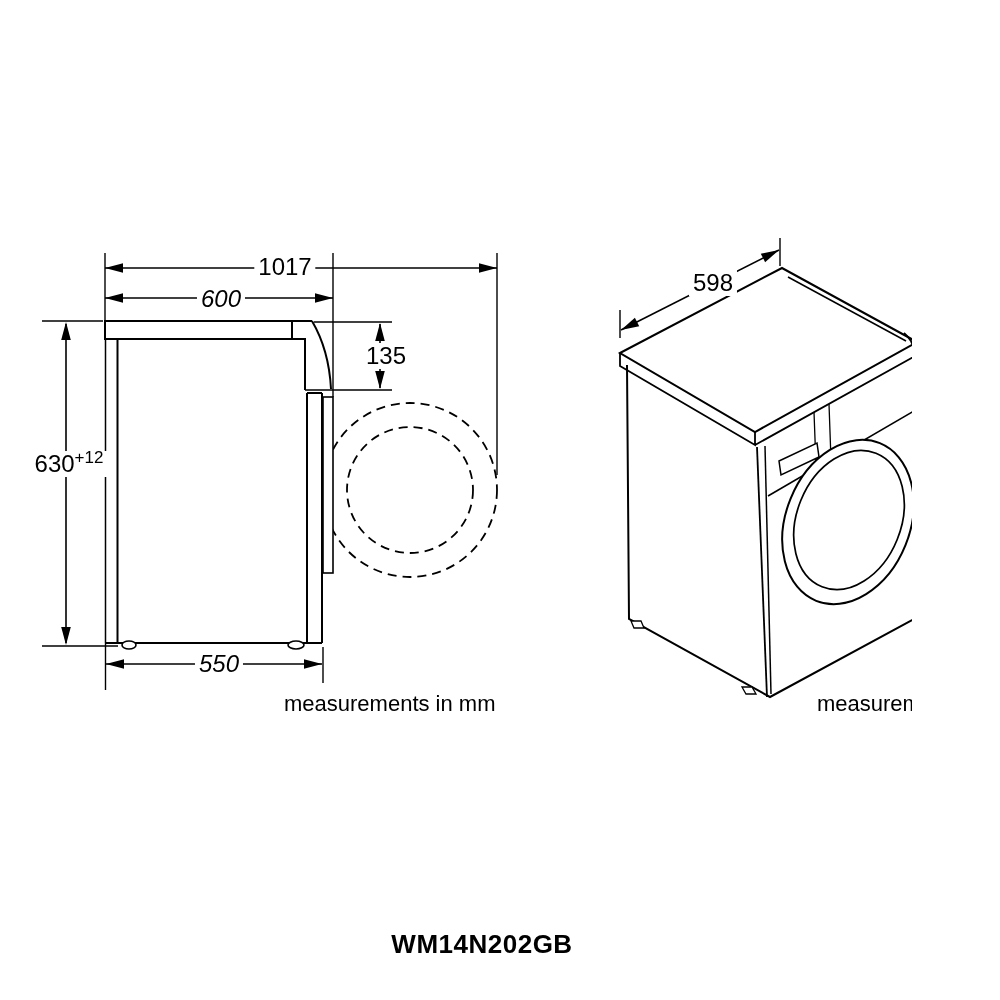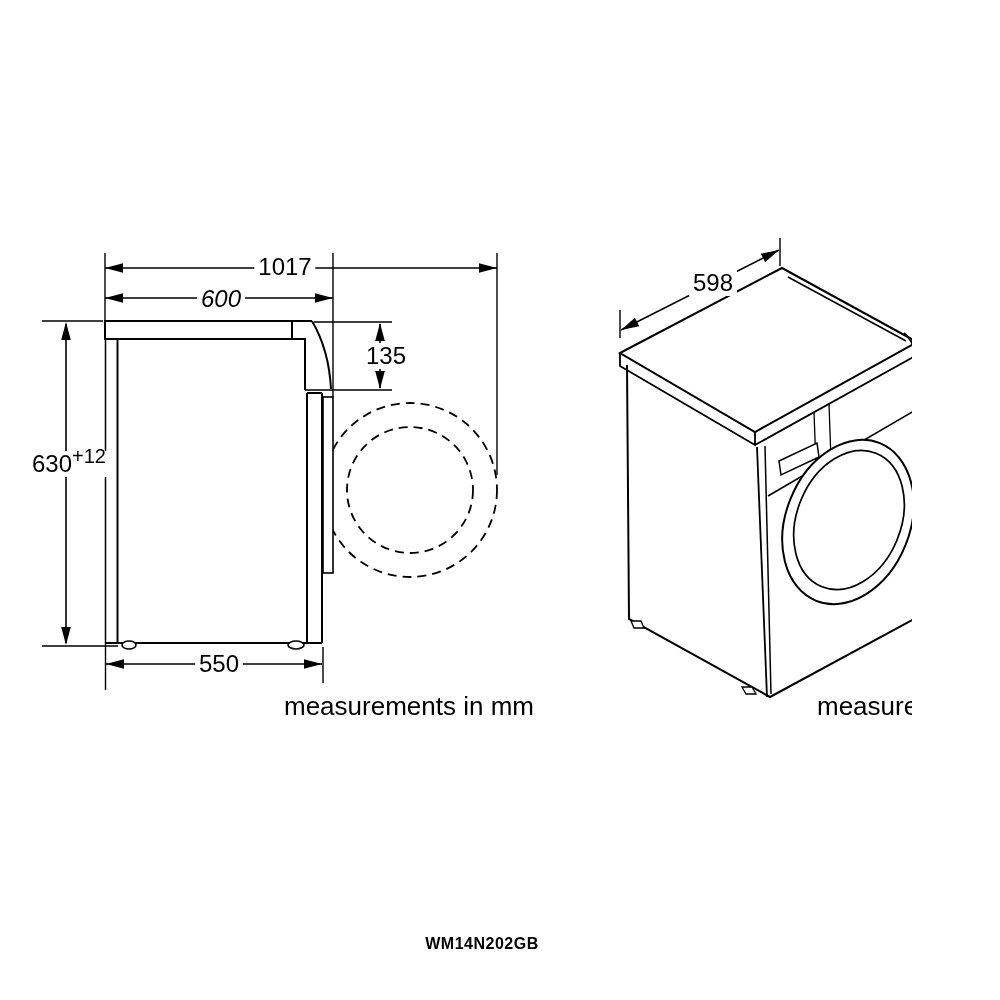--- a/index.html
+++ b/index.html
@@ -6,27 +6,27 @@
   #canvas{
     position:relative;width:912px;height:1000px;background:#fff;overflow:hidden;
     font-family:"Liberation Sans", sans-serif;color:#000;
   }
   #drawing{position:absolute;left:0;top:0;}
   .dim-label{
     position:absolute;transform:translate(-50%,-50%);
     font-size:24px;line-height:1;background:#fff;padding:1px 4px;
     white-space:nowrap;color:#000;
   }
-  .dim-label sup{font-size:20px;line-height:0;text-align:right;}
+  .dim-label sup{font-size:17px;line-height:0;text-align:right;}
   .unit-label{
-    position:absolute;font-size:26px;line-height:1;white-space:nowrap;color:#000;
+    position:absolute;font-size:22px;line-height:1;white-space:nowrap;color:#000;
   }
   .model-label{
     position:absolute;transform:translate(-50%,-50%);
-    font-size:16px;font-weight:bold;letter-spacing:.5px;white-space:nowrap;color:#000;
+    font-size:26px;font-weight:bold;letter-spacing:.5px;white-space:nowrap;color:#000;
   }
 </style>
 </head>
 <body>
 
 <div id="canvas">
 
   <svg id="drawing" width="1000" height="1000" viewBox="0 0 1000 1000">
 
     <g stroke="#000" fill="none" stroke-linecap="butt">
@@ -126,21 +126,21 @@
       </g>
     </g>
   </svg>
 
   <span class="dim-label" style="left:285px;top:267px;">1017</span>
 
   <span class="dim-label" style="left:221px;top:299px;font-style:italic;">600</span>
 
   <span class="dim-label" style="left:386px;top:356px;">135</span>
 
-  <span class="dim-label" style="left:219px;top:664px;">550</span>
+  <span class="dim-label" style="left:219px;top:664px;font-style:italic;">550</span>
 
   <span class="dim-label" style="left:69px;top:464px;"><span>630</span><sup>+12</sup></span>
 
   <span class="dim-label" style="left:692px;top:283px;margin-left:21px;">598</span>
 
   <span class="unit-label" style="left:284px;top:693px;">measurements in mm</span>
 
   <span class="unit-label" style="left:817px;top:693px;">measurements in mm</span>
 
   <span class="model-label" style="left:482px;top:944px;">WM14N202GB</span>

